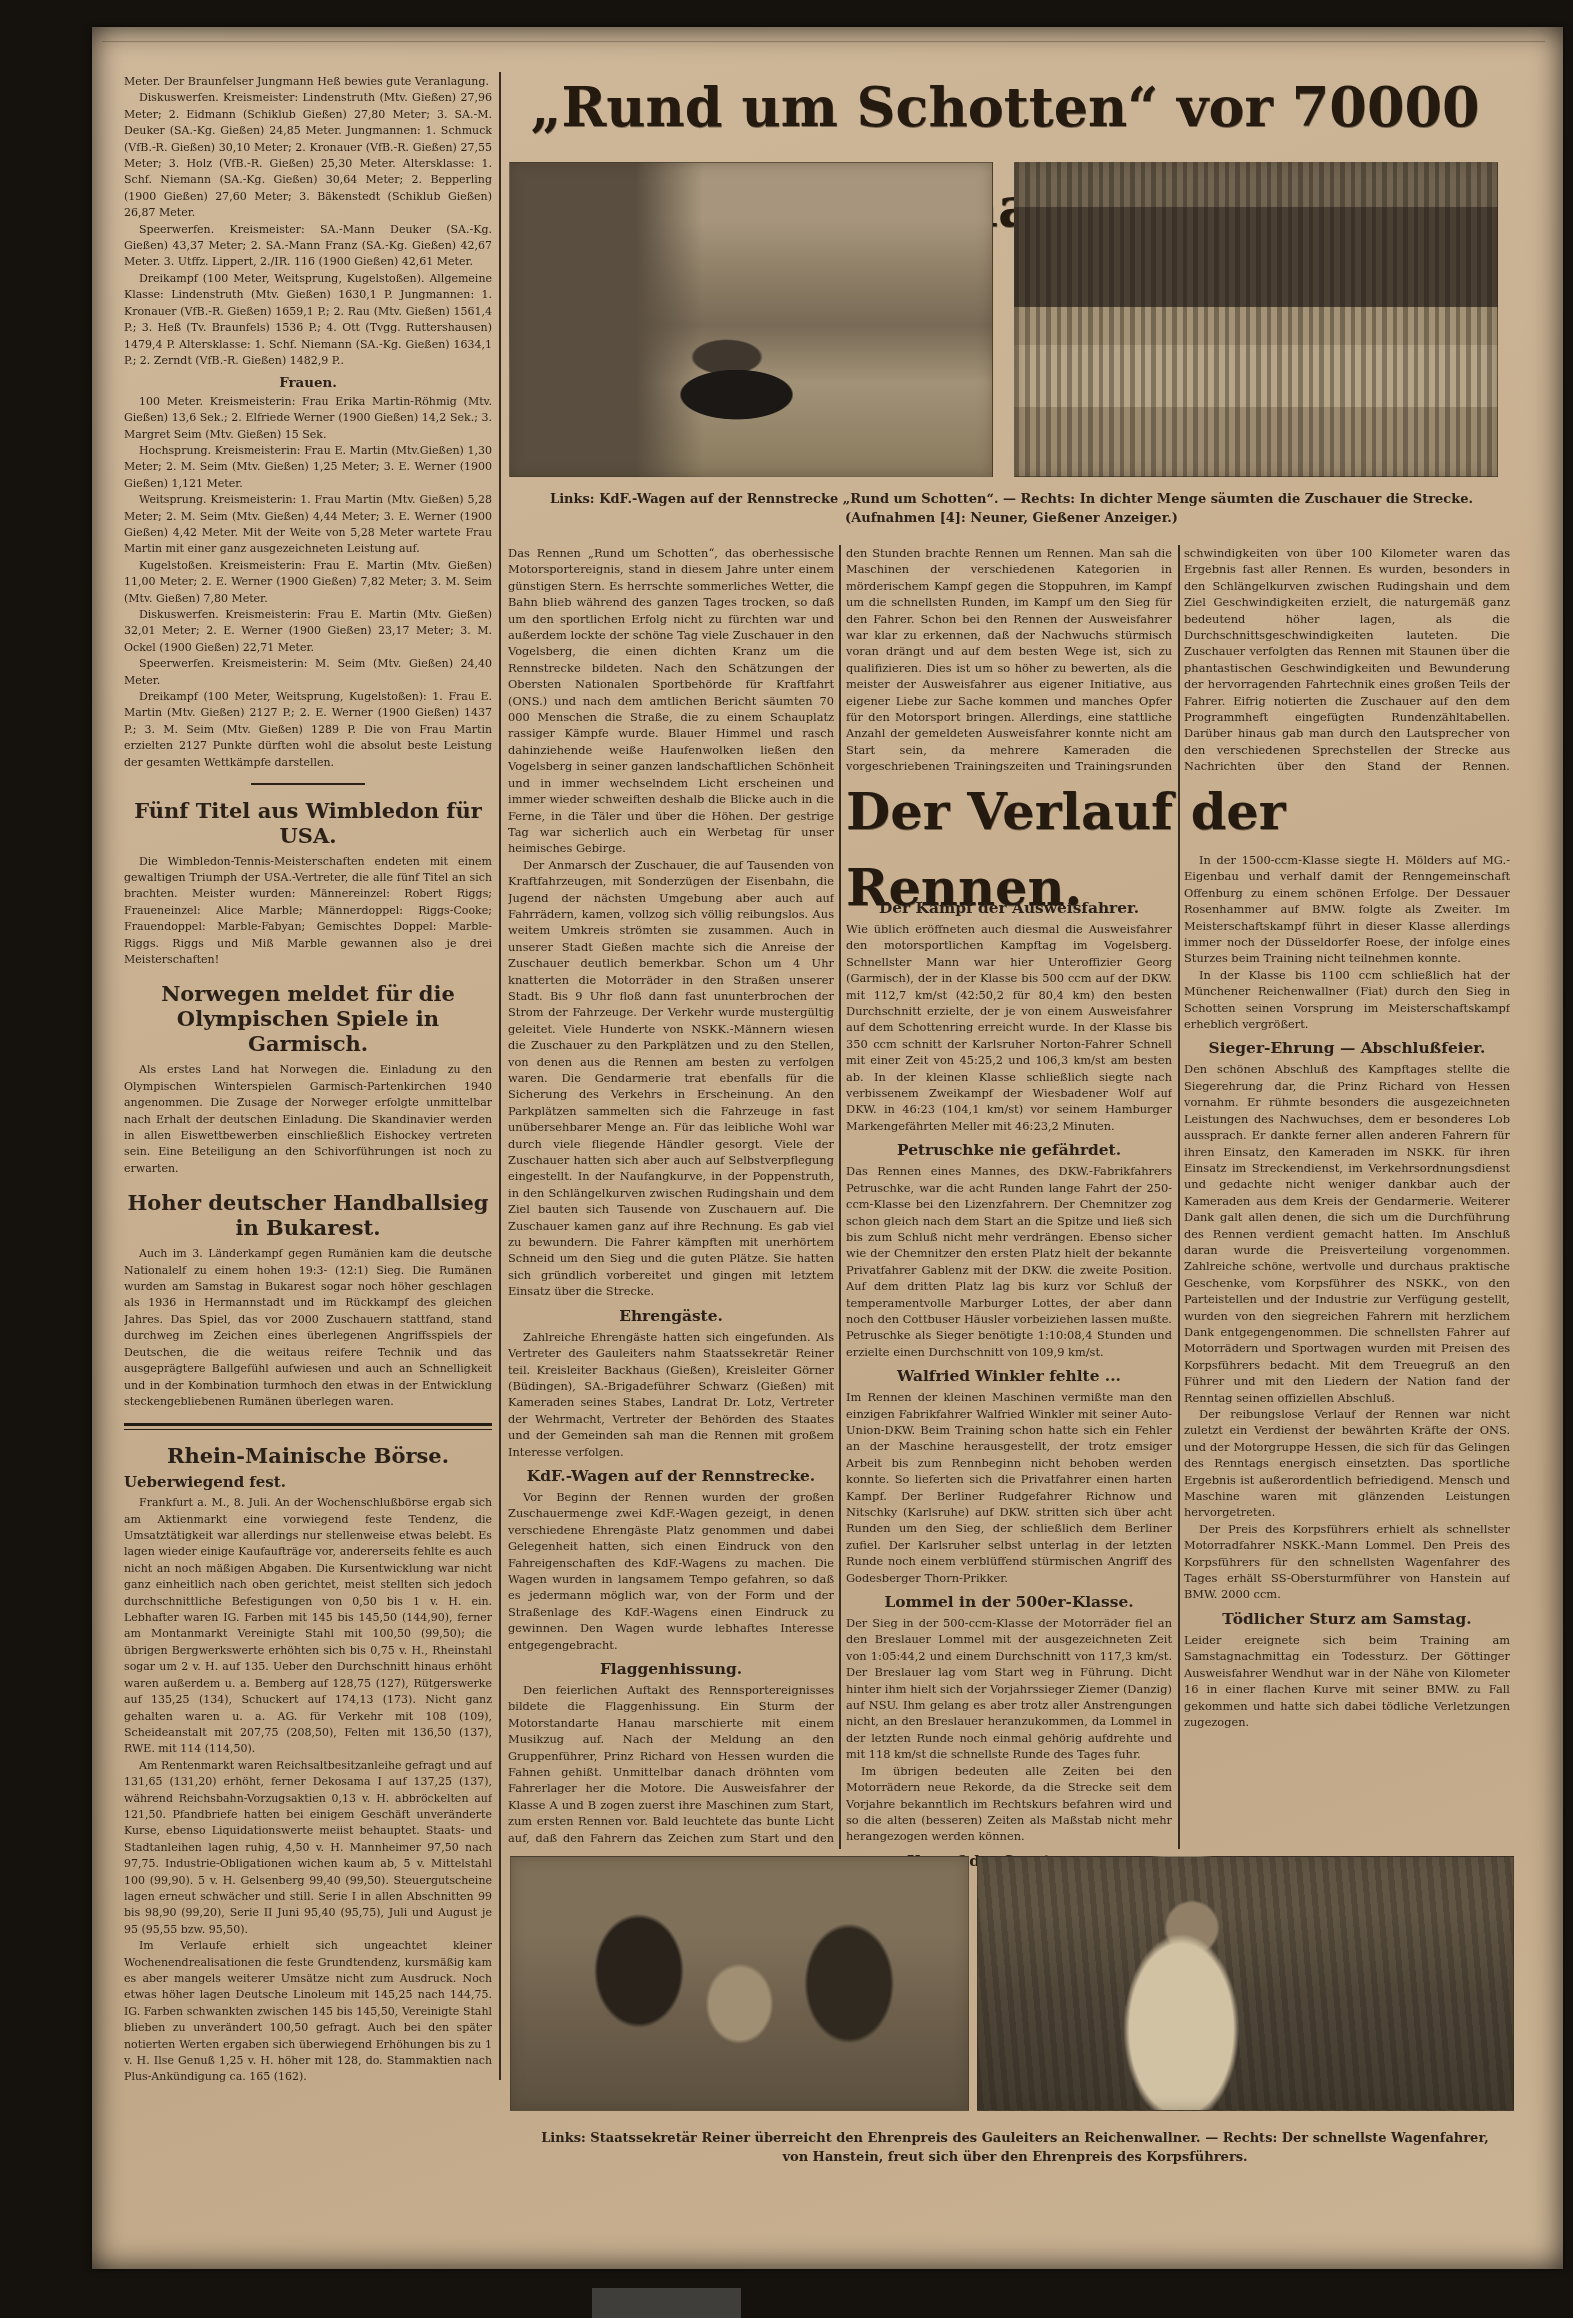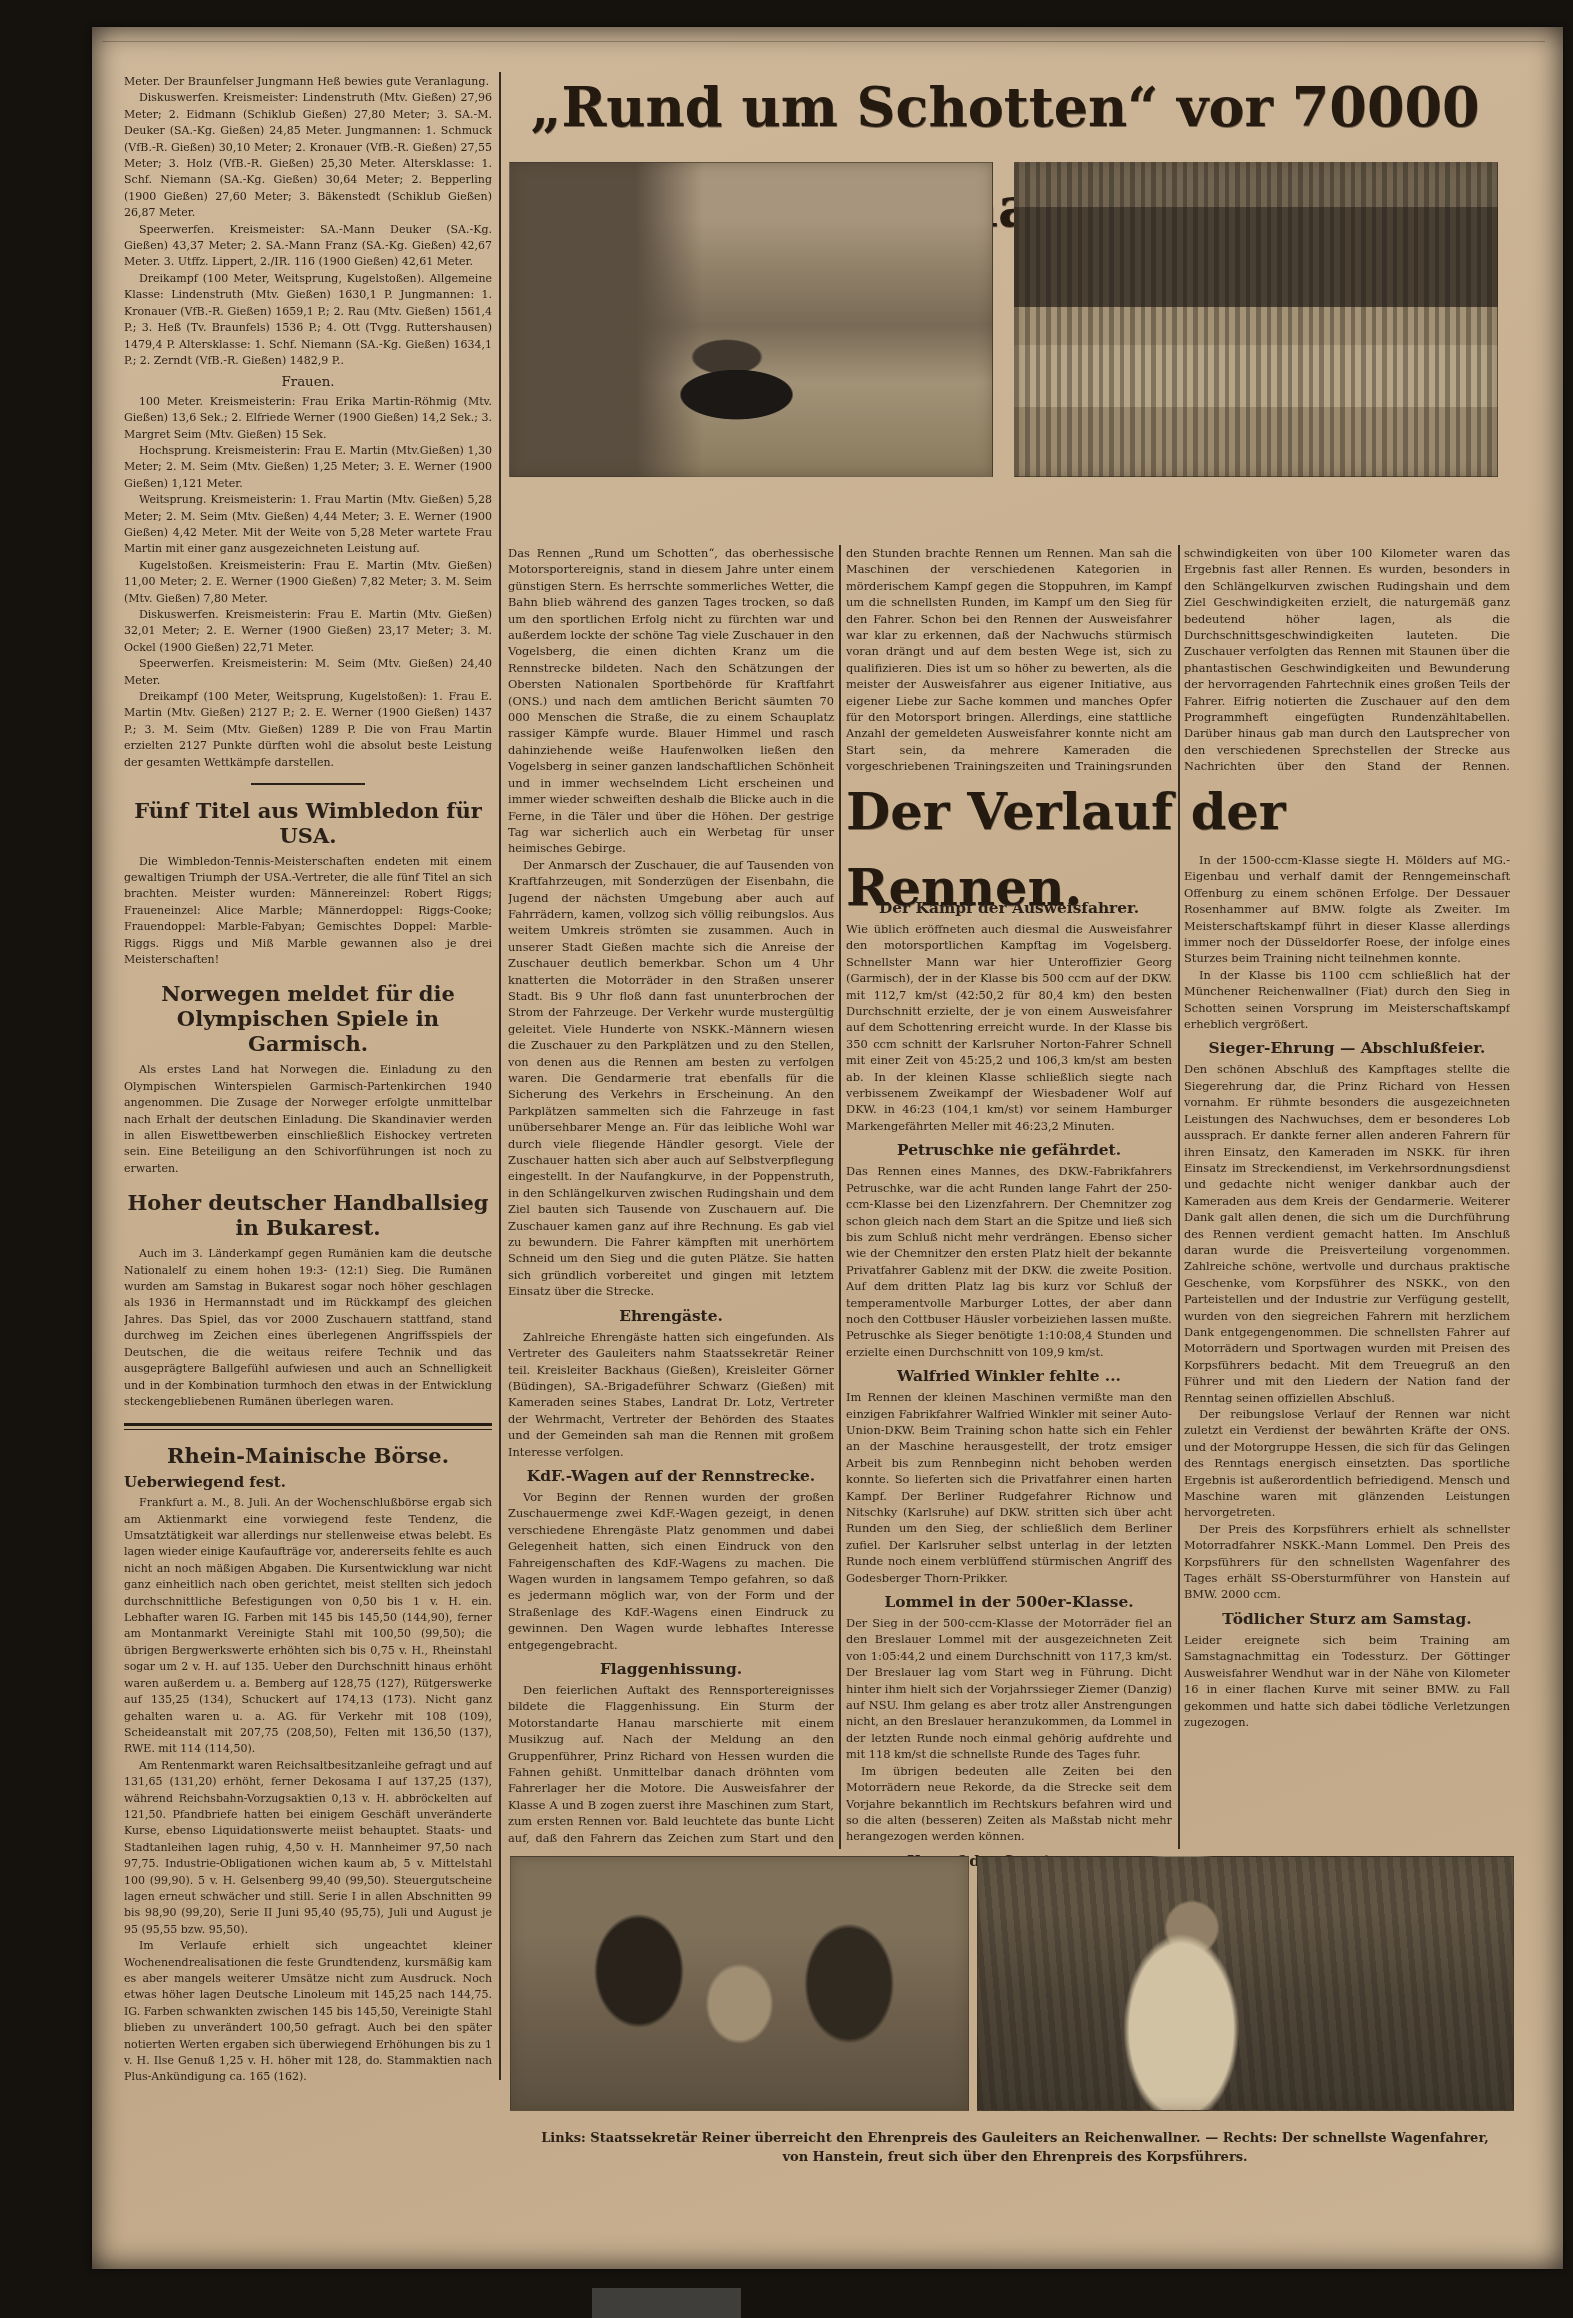--- a/index.html
+++ b/index.html
@@ -9,21 +9,21 @@
          background:linear-gradient(160deg,#cfb89a 0%,#c8b091 38%,#c0a787 72%,#cab394 100%);
          box-shadow:0 0 30px rgba(0,0,0,.8) inset, 0 0 6px rgba(0,0,0,.6);}
   .fold-line{position:absolute;left:10px;top:14px;width:1443px;height:1px;background:rgba(60,45,30,.35);}
   .scanbed{position:absolute;left:592px;top:2288px;width:149px;height:30px;background:#3f3e3a;}
 
   
   .col1{position:absolute;left:32px;top:47px;width:368px;height:2028px;overflow:hidden;
         font-size:11px;line-height:16.4px;text-align:justify;}
   .col1 p{margin:0;text-indent:15px;}
   .col1 p.cont{text-indent:0;}
-  .subhead-sm{margin:5px 0 3px 0;text-align:center;font-weight:normal;font-size:13.4px;}
+  .subhead-sm{margin:5px 0 3px 0;text-align:center;font-weight:bold;font-size:13.4px;}
   .headline2{margin:13px 0 6px 0;text-align:center;font-weight:bold;font-size:21px;line-height:25px;}
   .subhead{margin:0 0 5px 0;font-weight:bold;font-size:15px;}
   .rule-short{width:114px;height:1.5px;margin:12px auto 10px auto;background:#2b2118;}
   .rule-double{margin:13px 0 9px 0;border-top:3px solid #241b11;border-bottom:1px solid #241b11;height:2.5px;}
 
   
   .vrule{position:absolute;width:1.5px;background:#372c1f;}
   .vrule-1{left:407px;top:45px;height:2008px;}
   .vrule-2{left:747px;top:518px;height:1304px;}
   .vrule-3{left:1086px;top:518px;height:1304px;}
@@ -82,20 +82,24 @@
 <body>
 
 <div class="stage">
   <div class="paper">
     <div class="fold-line"></div>
 
     <h1 class="masthead">„Rund um Schotten“ vor 70000 Zuschauern.</h1>
 
     <div class="photo photo-tl"></div>
     <div class="photo photo-tr"></div>
+    <div class="caption caption-top">
+      <div>Links: KdF.-Wagen auf der Rennstrecke „Rund um Schotten“. — Rechts: In dichter Menge säumten die Zuschauer die Strecke.</div>
+      <div>(Aufnahmen [4]: Neuner, Gießener Anzeiger.)</div>
+    </div>
 
     <div class="col1">
       <p class="cont">Meter. Der Braunfelser Jungmann Heß bewies gute Veranlagung.</p>
       <p>Diskuswerfen. Kreismeister: Lindenstruth (Mtv. Gießen) 27,96 Meter; 2. Eidmann (Schiklub Gießen) 27,80 Meter; 3. SA.-M. Deuker (SA.-Kg. Gießen) 24,85 Meter. Jungmannen: 1. Schmuck (VfB.-R. Gießen) 30,10 Meter; 2. Kronauer (VfB.-R. Gießen) 27,55 Meter; 3. Holz (VfB.-R. Gießen) 25,30 Meter. Altersklasse: 1. Schf. Niemann (SA.-Kg. Gießen) 30,64 Meter; 2. Bepperling (1900 Gießen) 27,60 Meter; 3. Bäkenstedt (Schiklub Gießen) 26,87 Meter.</p>
       <p>Speerwerfen. Kreismeister: SA.-Mann Deuker (SA.-Kg. Gießen) 43,37 Meter; 2. SA.-Mann Franz (SA.-Kg. Gießen) 42,67 Meter. 3. Utffz. Lippert, 2./IR. 116 (1900 Gießen) 42,61 Meter.</p>
       <p>Dreikampf (100 Meter, Weitsprung, Kugelstoßen). Allgemeine Klasse: Lindenstruth (Mtv. Gießen) 1630,1 P. Jungmannen: 1. Kronauer (VfB.-R. Gießen) 1659,1 P.; 2. Rau (Mtv. Gießen) 1561,4 P.; 3. Heß (Tv. Braunfels) 1536 P.; 4. Ott (Tvgg. Ruttershausen) 1479,4 P. Altersklasse: 1. Schf. Niemann (SA.-Kg. Gießen) 1634,1 P.; 2. Zerndt (VfB.-R. Gießen) 1482,9 P..</p>
       <div class="subhead-sm">Frauen.</div>
       <p>100 Meter. Kreismeisterin: Frau Erika Martin-Röhmig (Mtv. Gießen) 13,6 Sek.; 2. Elfriede Werner (1900 Gießen) 14,2 Sek.; 3. Margret Seim (Mtv. Gießen) 15 Sek.</p>
       <p>Hochsprung. Kreismeisterin: Frau E. Martin (Mtv.Gießen) 1,30 Meter; 2. M. Seim (Mtv. Gießen) 1,25 Meter; 3. E. Werner (1900 Gießen) 1,121 Meter.</p>
       <p>Weitsprung. Kreismeisterin: 1. Frau Martin (Mtv. Gießen) 5,28 Meter; 2. M. Seim (Mtv. Gießen) 4,44 Meter; 3. E. Werner (1900 Gießen) 4,42 Meter. Mit der Weite von 5,28 Meter wartete Frau Martin mit einer ganz ausgezeichneten Leistung auf.</p>

